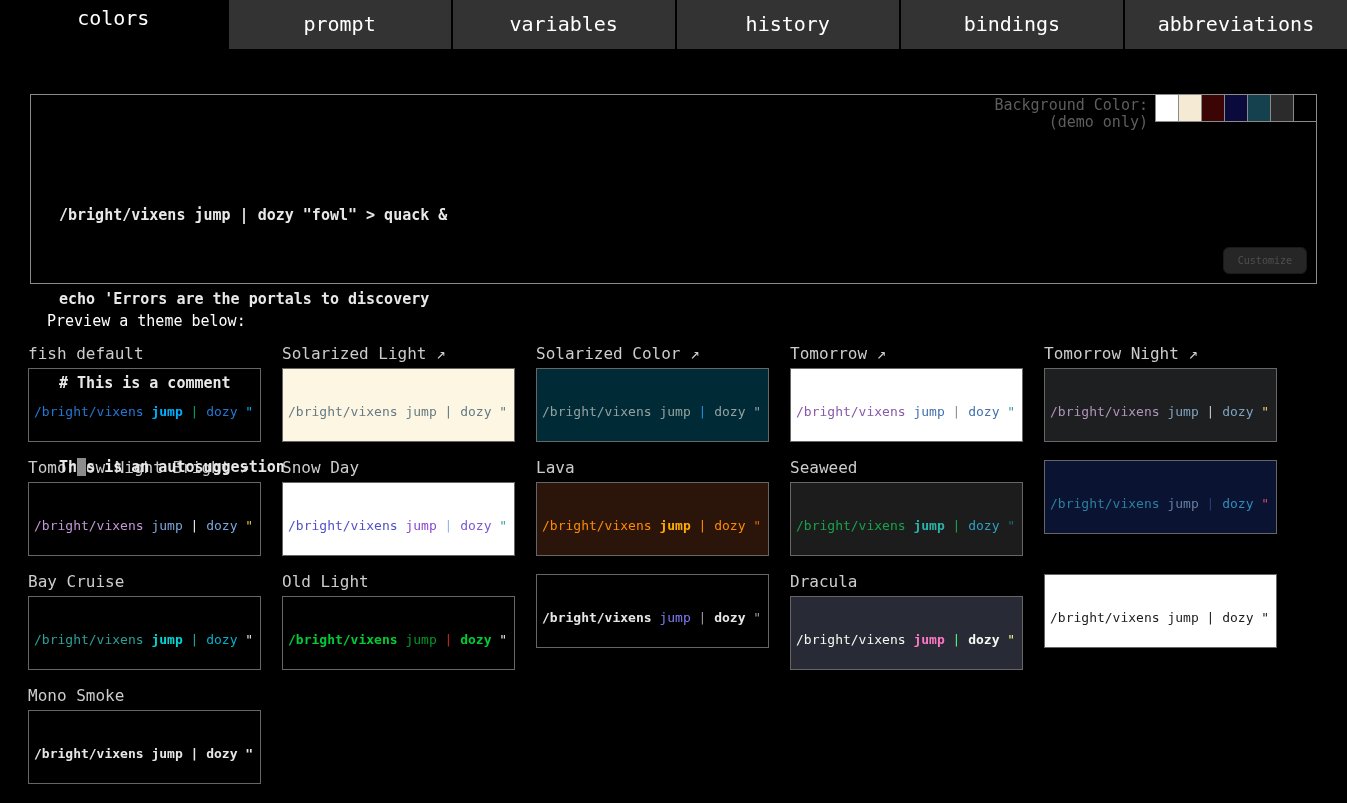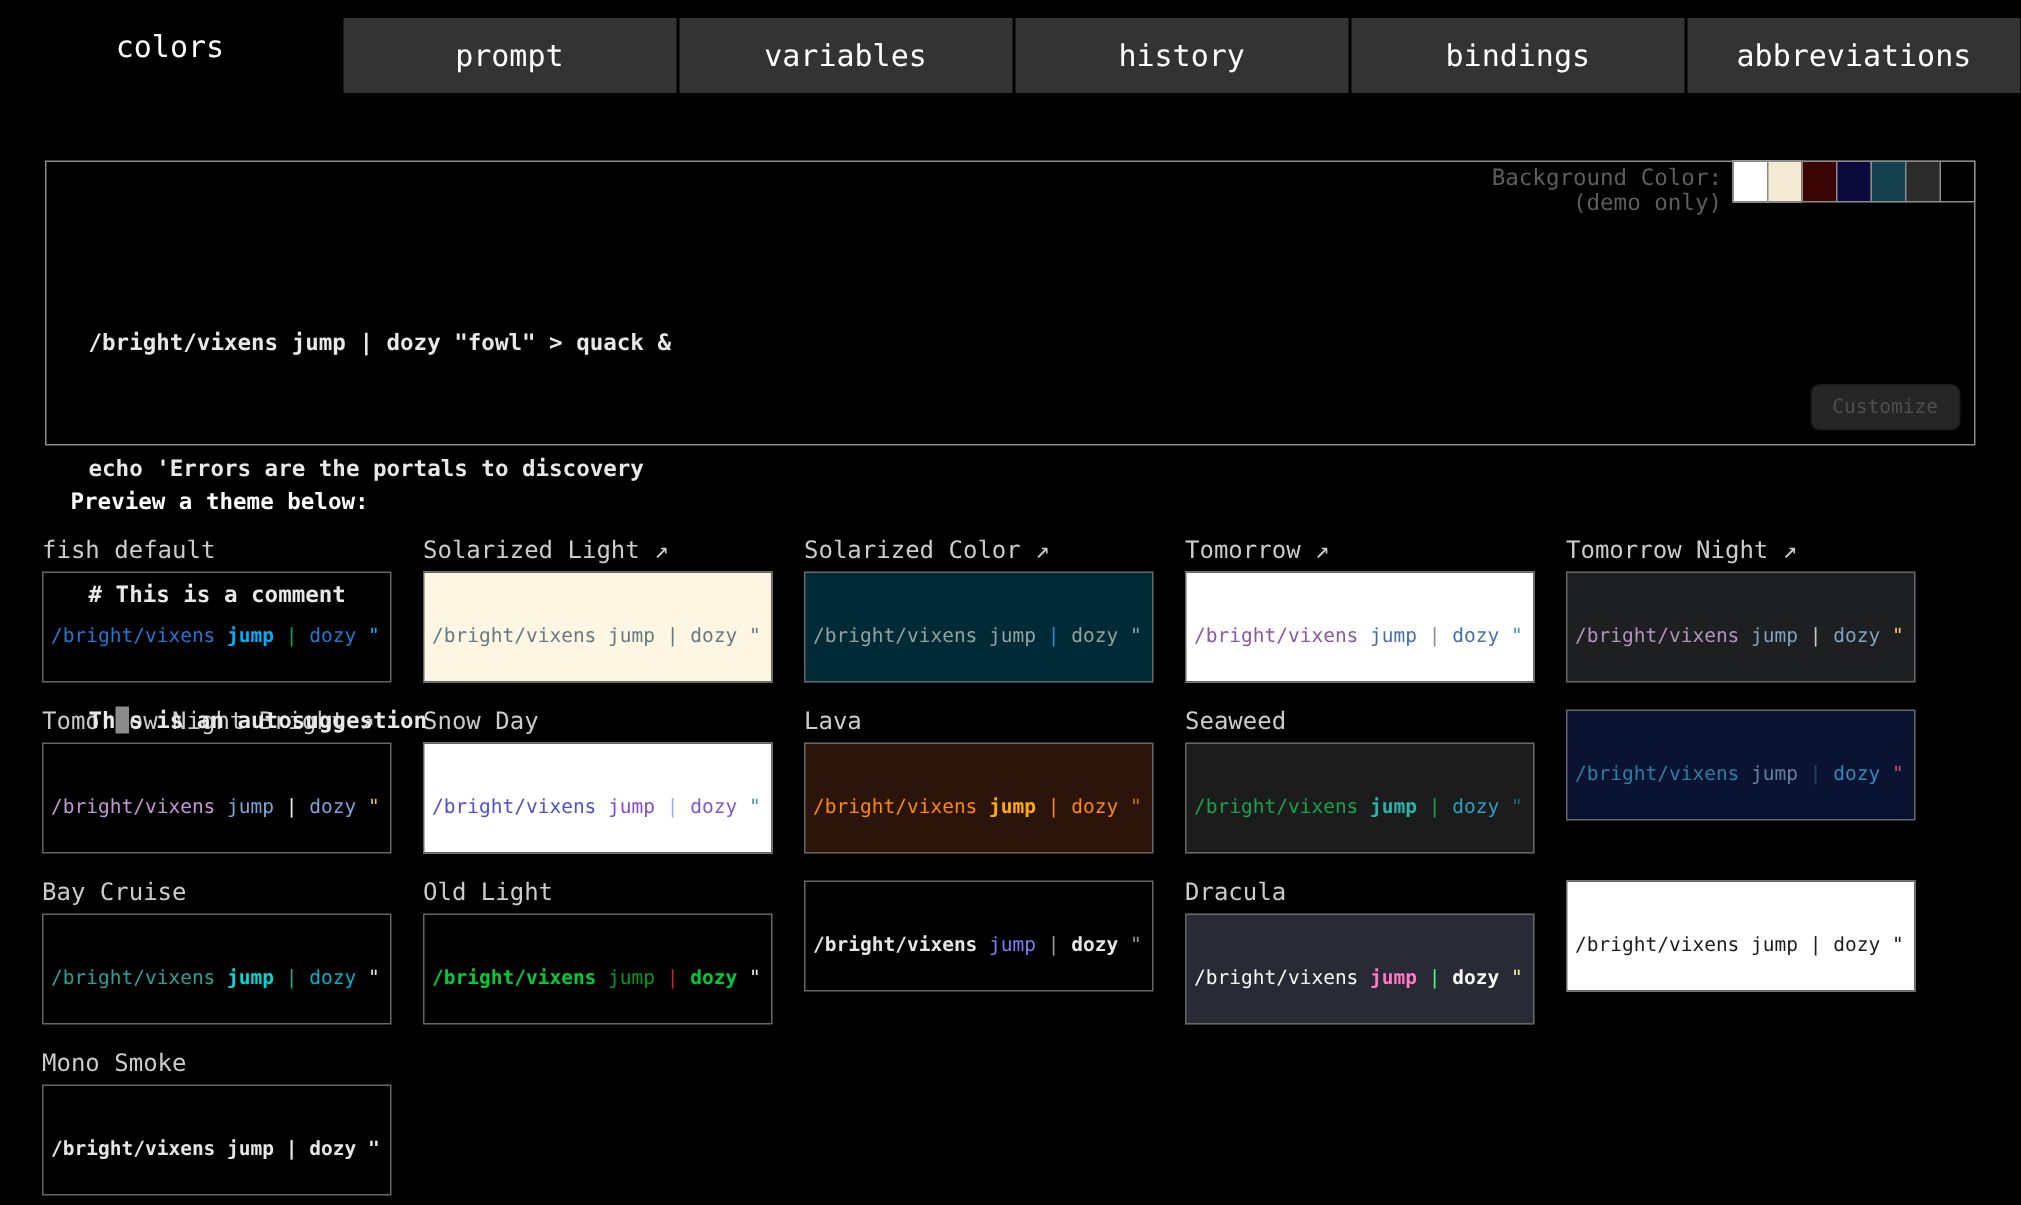--- a/index.html
+++ b/index.html
@@ -1,44 +1,44 @@
 <!DOCTYPE html>
 <html><head>
 <meta charset="utf-8">
 <style>
   * { box-sizing: border-box; margin: 0; padding: 0; }
   html, body { width: 1347px; height: 803px; background: #000; overflow: hidden; }
   body { font-family: "DejaVu Sans Mono", monospace; color: #fff; }
 
   
-  .tabbar { display: flex; align-items: flex-end; height: 62px; padding-top: 8px; }
+  .tabbar { display: flex; align-items: flex-end; height: 49px; padding-top: 8px; }
   .tab { flex: 1 1 0; background: #333; color: #fff; text-align: center;
          font-size: 20px; height: 50px; line-height: 50px; margin-left: 2px;
          cursor: pointer; white-space: nowrap; overflow: hidden; }
   .tab:first-child { margin-left: 0; }
   .tab.active { background: #000; height: 58px; line-height: 54px;
                 border-radius: 6px 6px 0 0; flex: 1.02 1 0; }
 
   
   .panel { position: relative; margin: 45px 30px 0 30px; height: 190px;
            border: 1px solid #8a8a8a; background: #000; }
   .term { padding: 50px 0 0 28px; font-size: 15px; font-weight: bold;
           line-height: 28px; white-space: pre; color: #e8e8e8; }
   .bg-picker { position: absolute; top: -1px; right: -1px; display: flex; }
   .bg-label { text-align: right; color: #5e5e5e; font-size: 15px;
               line-height: 17px; margin: 3px 8px 0 0; }
   .swatch-row { display: flex; }
   .swatch { width: 24px; height: 28px; border: 1px solid #8a8a8a;
             margin-left: -1px; cursor: pointer; }
   .customize { position: absolute; right: 9px; bottom: 9px; background: #262626;
                color: #4f4f4f; border: 1px solid #1a1a1a; border-radius: 6px;
-               font-family: inherit; font-size: 13px; padding: 7px 14px; cursor: pointer; }
+               font-family: inherit; font-size: 10px; padding: 7px 14px; cursor: pointer; }
 
   
-  .themes-heading { margin: 28px 0 14px 47px; font-size: 15px; font-weight: bold; }
+  .themes-heading { margin: 28px 0 14px 47px; font-size: 15px; font-weight: normal; }
   .theme-grid { display: grid; grid-template-columns: repeat(5, 254px);
                 padding-left: 28px; }
   .theme-cell { margin-bottom: 16px; }
   .theme-title { color: #ccc; font-size: 16px; height: 22px; line-height: 20px;
                  white-space: nowrap; overflow: hidden; cursor: pointer; }
   .theme-card { width: 233px; height: 74px; border: 1px solid #666;
                 margin-top: 2px; padding: 3px 5px; font-size: 13px;
                 line-height: 16px; white-space: pre; overflow: hidden; cursor: pointer; }
   .cursor-block { color: transparent; }
 </style>

